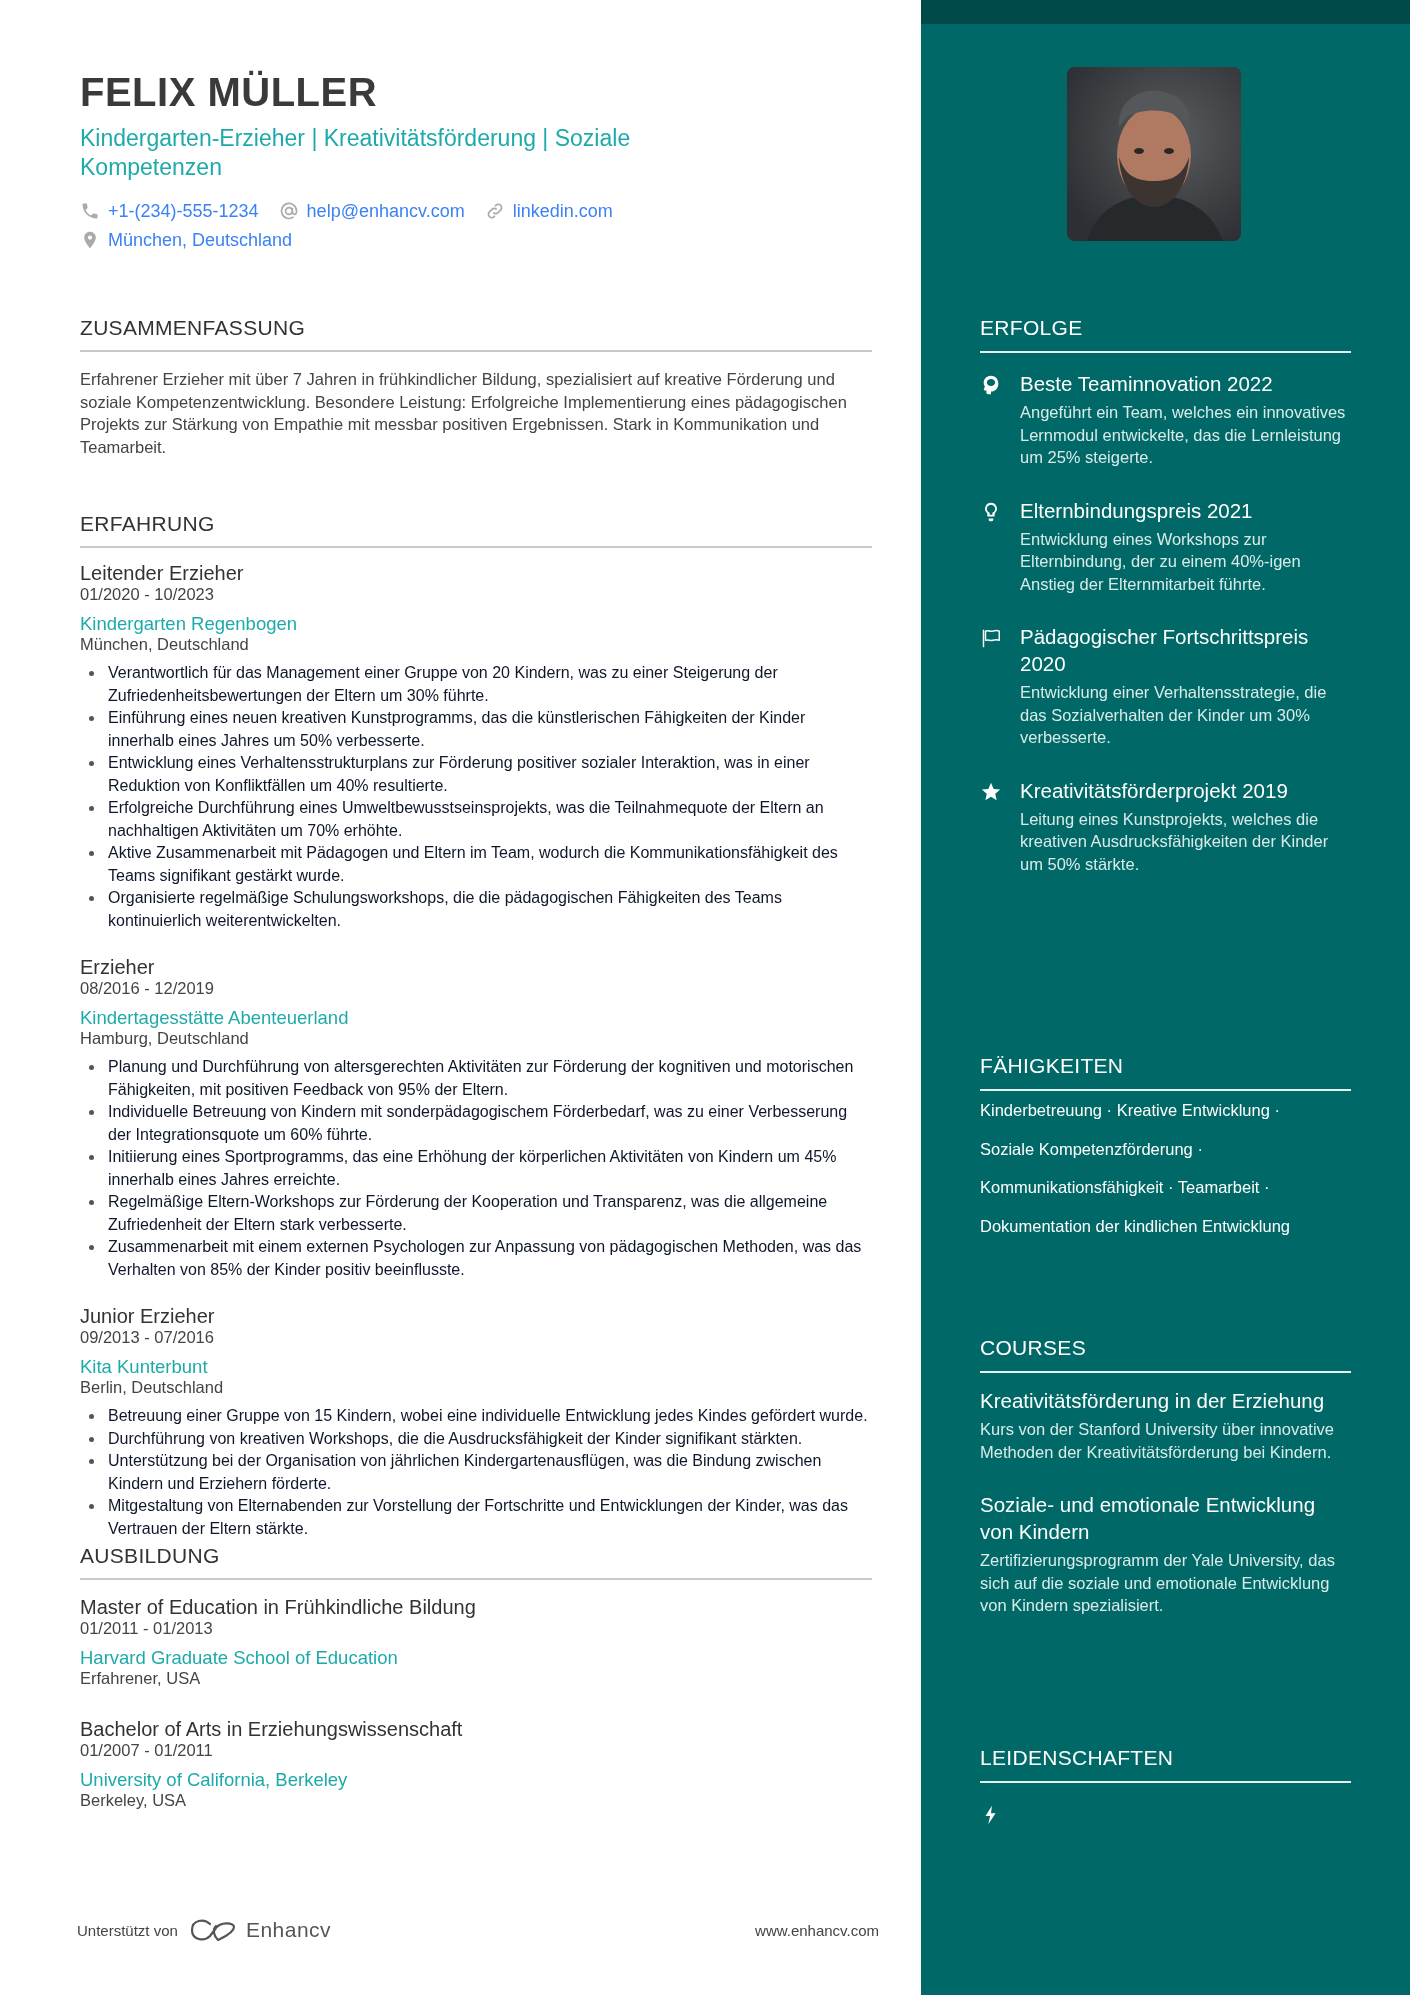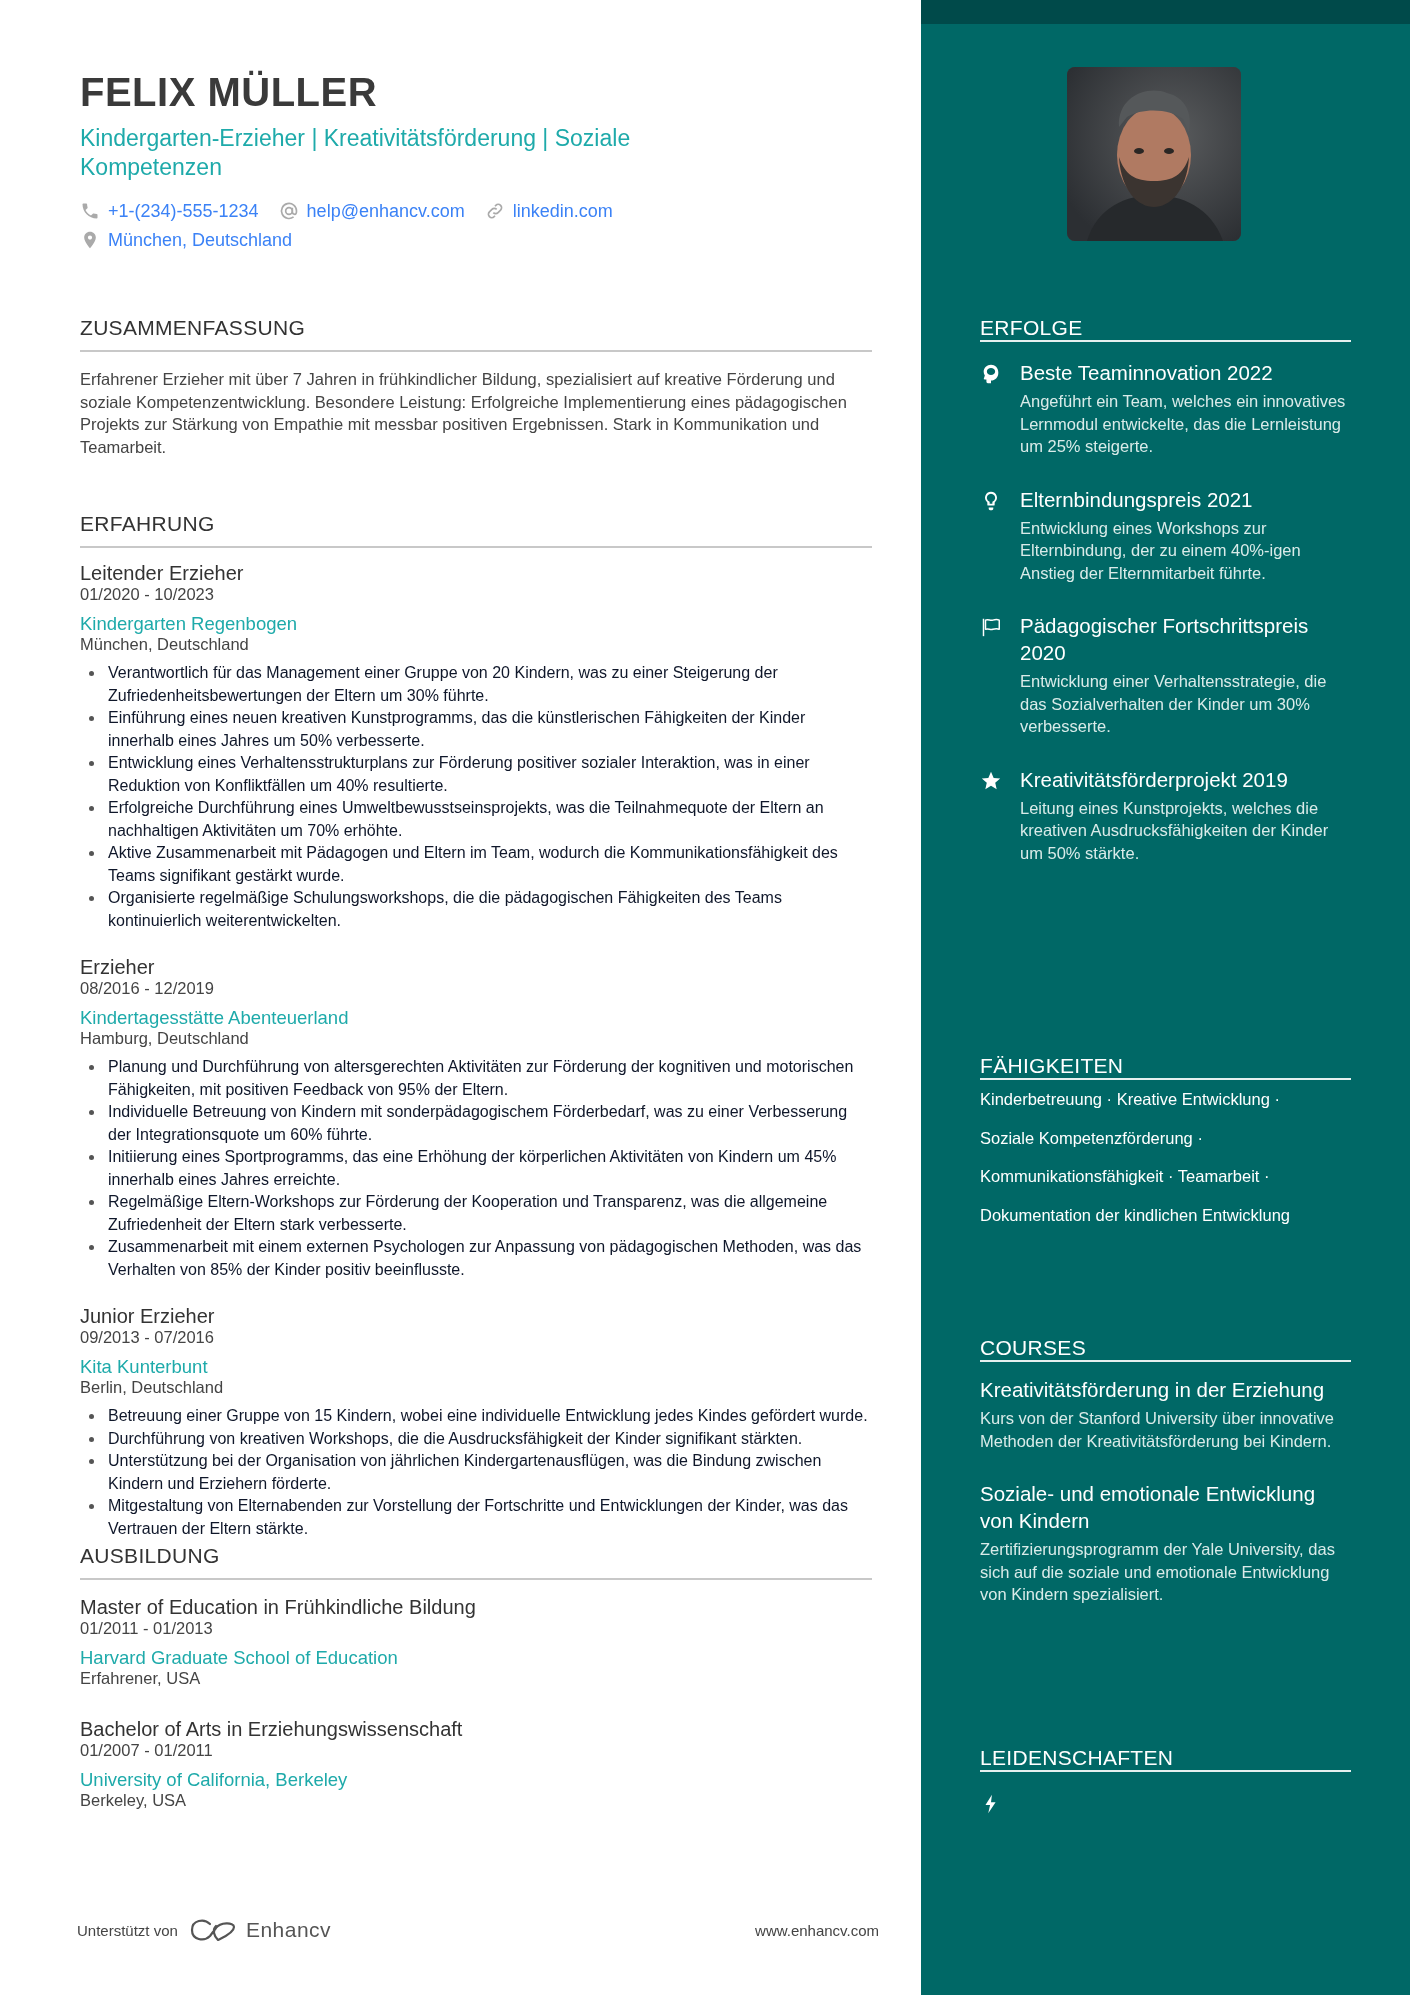--- a/index.html
+++ b/index.html
@@ -74,21 +74,21 @@
       background: #006866; color: #ffffff;
     }
     .right-topbar { position: absolute; left: 0; top: 0; width: 489px; height: 24px; background: #004a4a; }
     .photo {
       position: absolute; left: 146px; top: 67px; width: 174px; height: 174px;
       border-radius: 8px; overflow: hidden; background: #3a3d40;
     }
     .rsection { position: absolute; left: 59px; width: 371px; }
     .rsection-title {
       font-size: 21px; color: #ffffff; letter-spacing: 0.3px;
-      border-bottom: 2px solid #e6f0ef;
+      padding-bottom: 11px; border-bottom: 2px solid #e6f0ef;
     }
     .ach { display: flex; margin-top: 17px; }
     .ach + .ach { margin-top: 28px; }
     .ach-icon { width: 40px; flex: 0 0 40px; padding-top: 4px; }
     .ach-icon svg { width: 22px; height: 22px; fill: #ffffff; }
     .ach-title { font-size: 20.5px; line-height: 27px; color: #ffffff; }
     .ach-desc { margin-top: 4px; font-size: 16.5px; line-height: 22.5px; color: #d9ebe9; }
 
     .skills { margin-top: 8px; }
     .skill-line { font-size: 16.5px; line-height: 22.5px; color: #ffffff; margin-top: 16px; }

